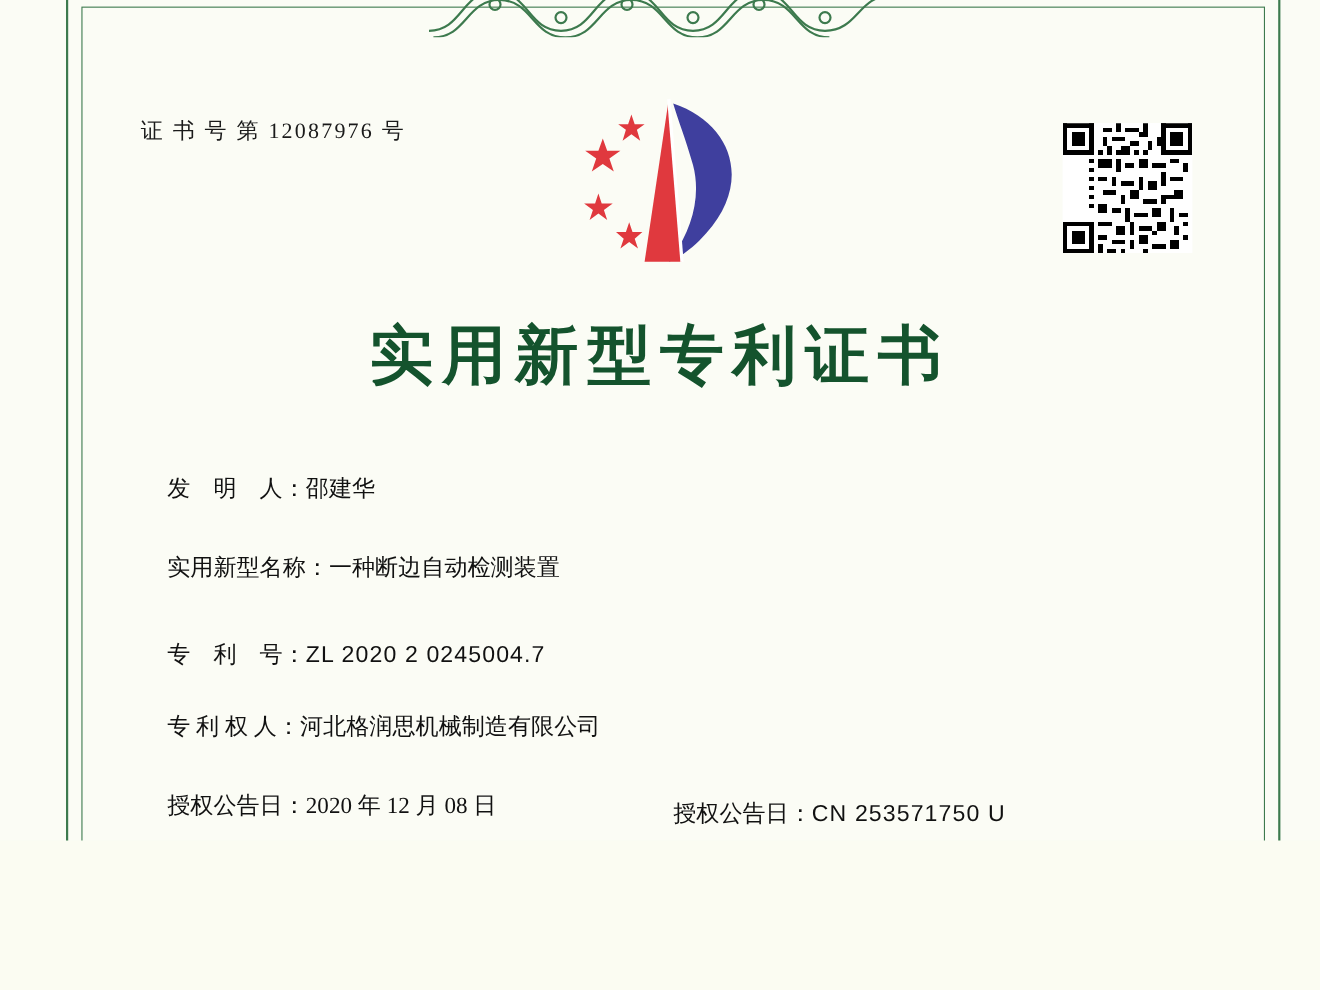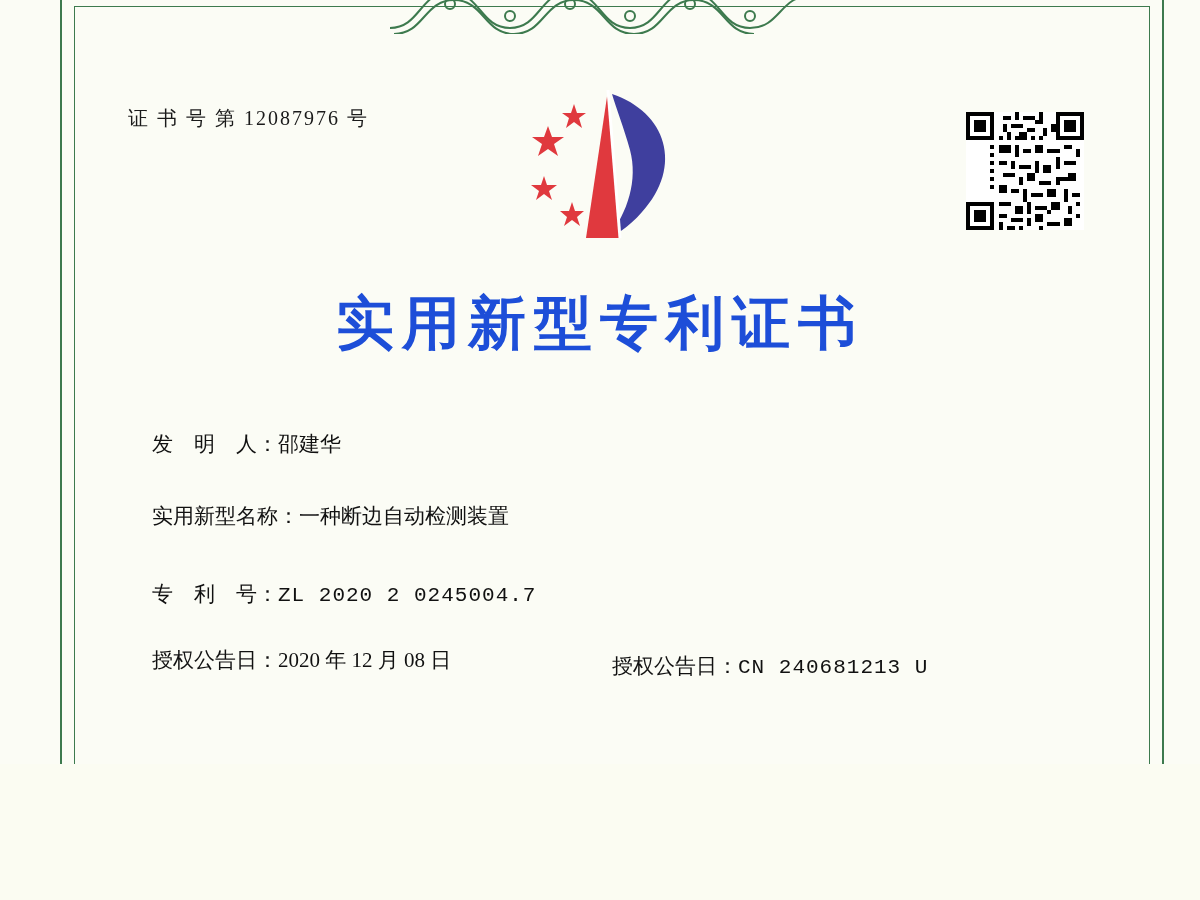--- a/index.html
+++ b/index.html
@@ -89,21 +89,21 @@
   .title {
     position: absolute;
     left: 0;
     top: 285px;
     width: 1200px;
     text-align: center;
     font-family: "DejaVu Serif", serif;
     font-size: 58px;
     font-weight: bold;
     letter-spacing: 8px;
-    color: #1d4ed8;
+    color: #14532d;
   }
 
   
   .fields {
     position: absolute;
     left: 152px;
     top: 430px;
     width: 940px;
   }
   .field-row {
@@ -115,21 +115,21 @@
   }
   .field-label {
     display: inline-block;
     color: #111111;
   }
   .field-value {
     display: inline-block;
     color: #111111;
   }
   .mono-val {
-    font-family: Liberation Mono, monospace;
+    font-family: Liberation Sans, sans-serif;
     letter-spacing: 1px;
     margin-top: 10px;
   }
 
   .row-dual {
     position: relative;
     height: 60px;
     font-size: 21px;
     white-space: nowrap;
   }
@@ -296,26 +296,29 @@
 
     <div class="field-row">
       <span class="field-label">实用新型名称：</span><span class="field-value">一种断边自动检测装置</span>
     </div>
 
     <div class="field-row">
       <span class="field-label">专　利　号：</span><span class="field-value mono-val">ZL 2020 2 0245004.7</span>
     </div>
 
 
+    <div class="field-row">
+      <span class="field-label">专 利 权 人：</span><span class="field-value">河北格润思机械制造有限公司</span>
+    </div>
 
 
     <div class="row-dual">
       <span class="dual-left">
         <span class="field-label">授权公告日：</span><span class="field-value">2020 年 12 月 08 日</span>
       </span>
       <span class="dual-right">
-        <span class="field-label">授权公告日：</span><span class="field-value mono-val">CN 240681213 U</span>
+        <span class="field-label">授权公告日：</span><span class="field-value mono-val">CN 253571750 U</span>
       </span>
     </div>
 
   </div>
 
 </div>
 
 </body></html>

